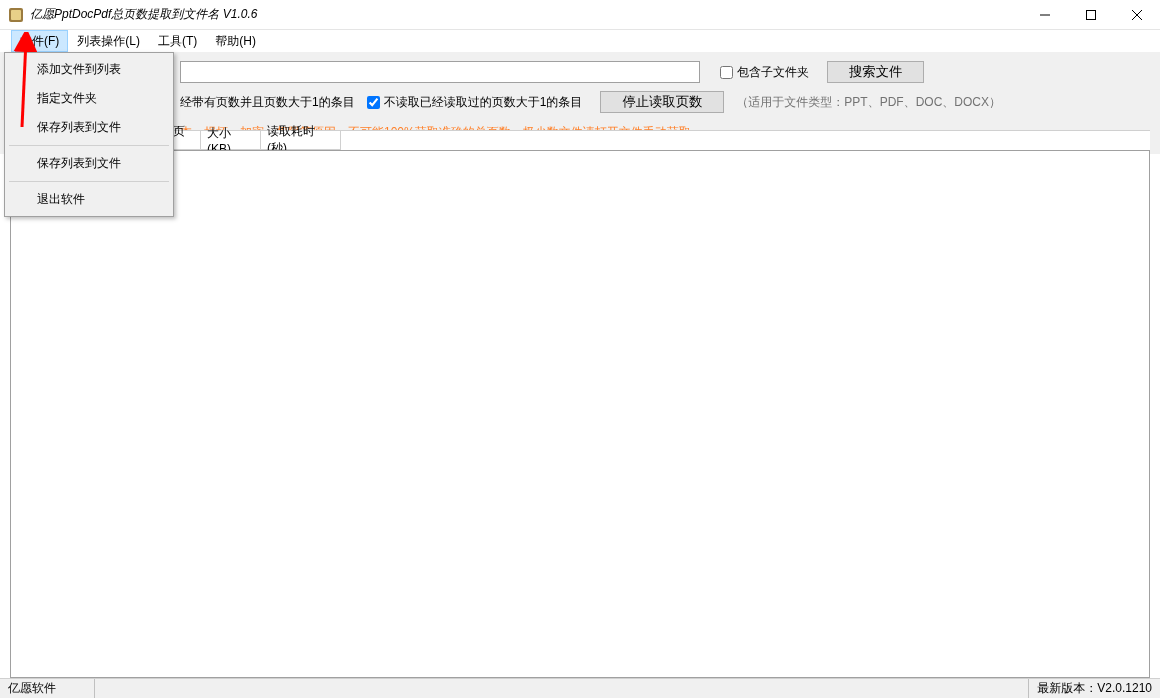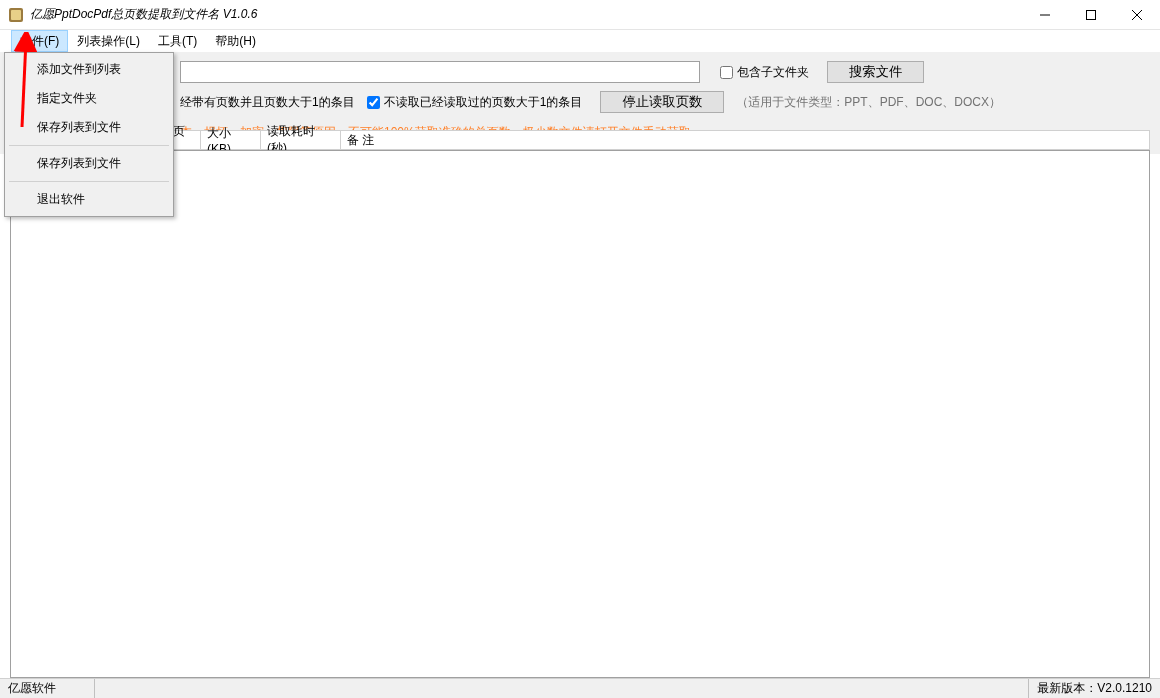--- a/index.html
+++ b/index.html
@@ -241,21 +241,20 @@
     <div style="width:170px"></div>
     <span class="warn-text">本、损坏、加密、权限等原因，不可能100%获取准确的总页数，极少数文件请打开文件手动获取。</span>
   </div>
 </div>
 
 <div class="table-header">
   <div class="th" style="width:144px"></div>
   <div class="th" style="width:46px">总页数</div>
   <div class="th" style="width:60px">大小(KB)</div>
   <div class="th" style="width:80px">读取耗时(秒)</div>
-  <div class="th" style="flex:1">备    注</div>
 </div>
 
 <div class="table-body"></div>
 
 <div class="statusbar">
   <div class="status-cell" style="width:95px">亿愿软件</div>
   <div class="status-spacer"></div>
   <div class="status-right">最新版本：V2.0.1210</div>
 </div>
 

